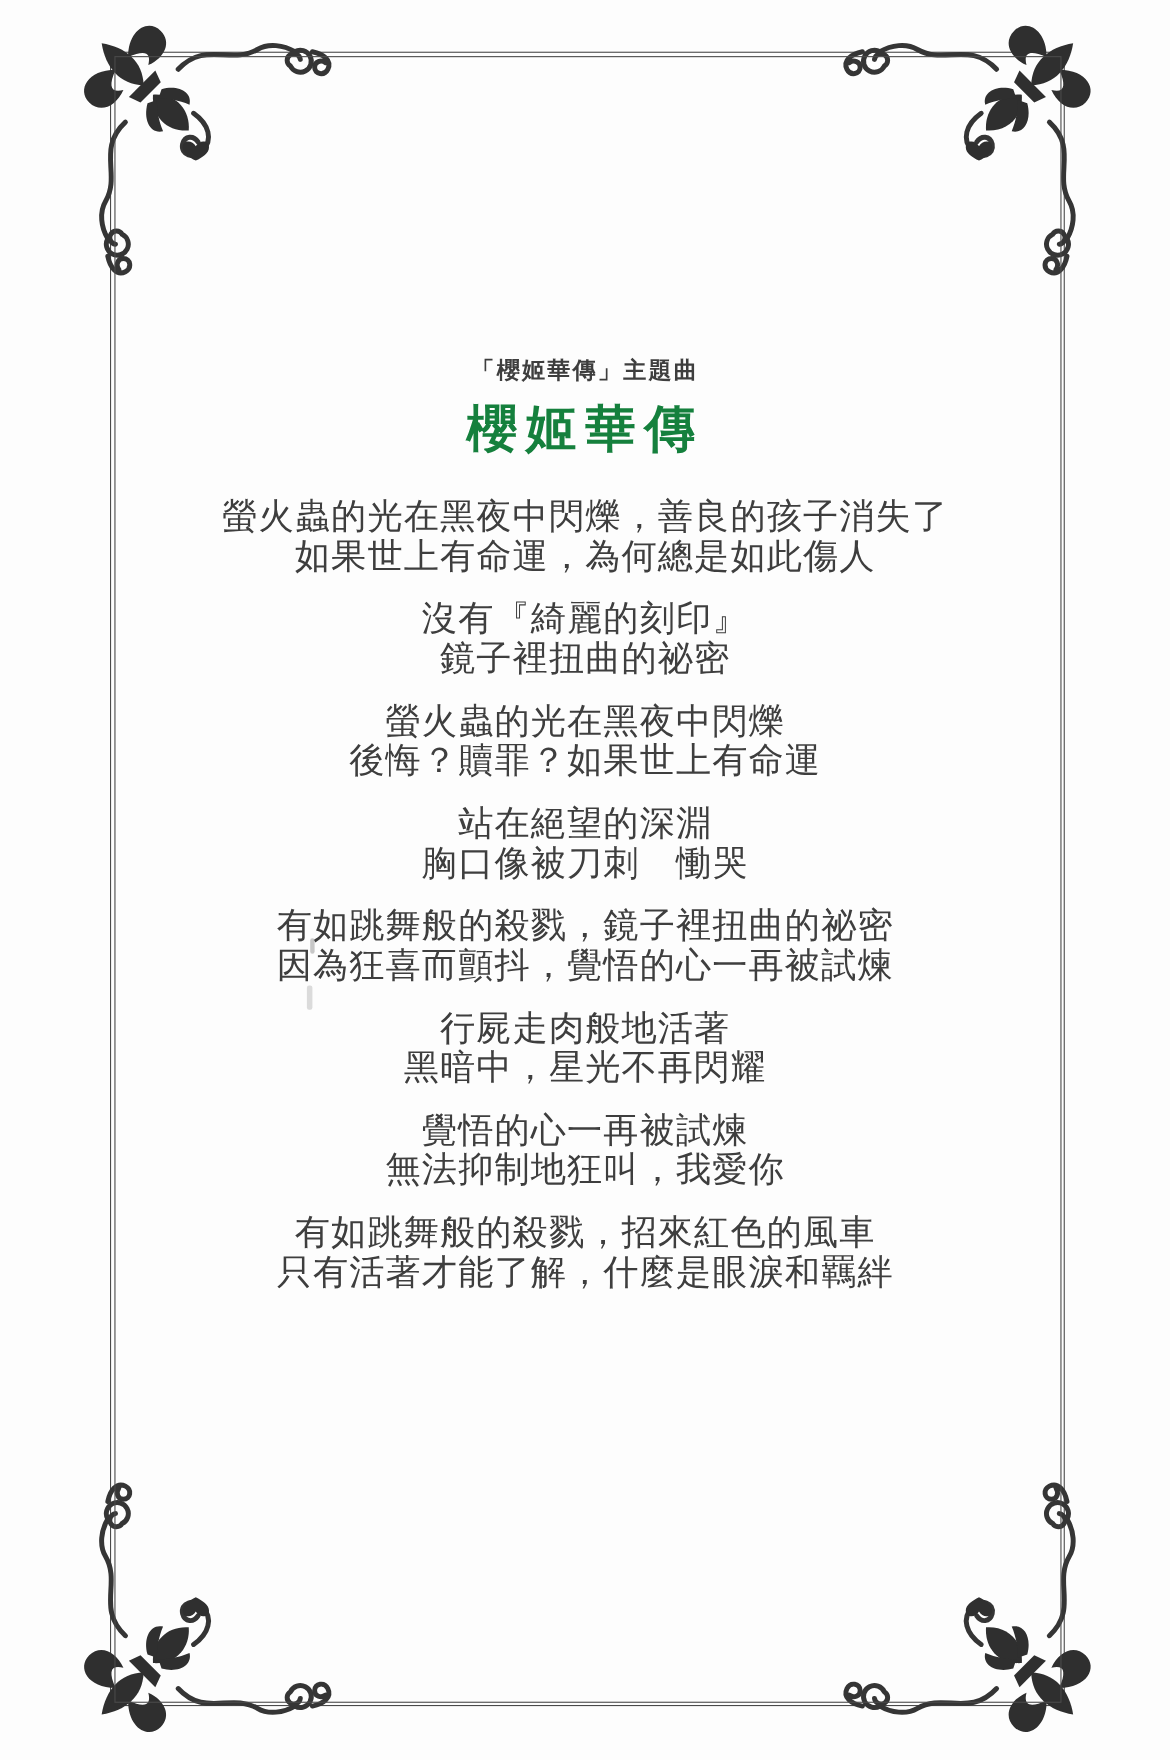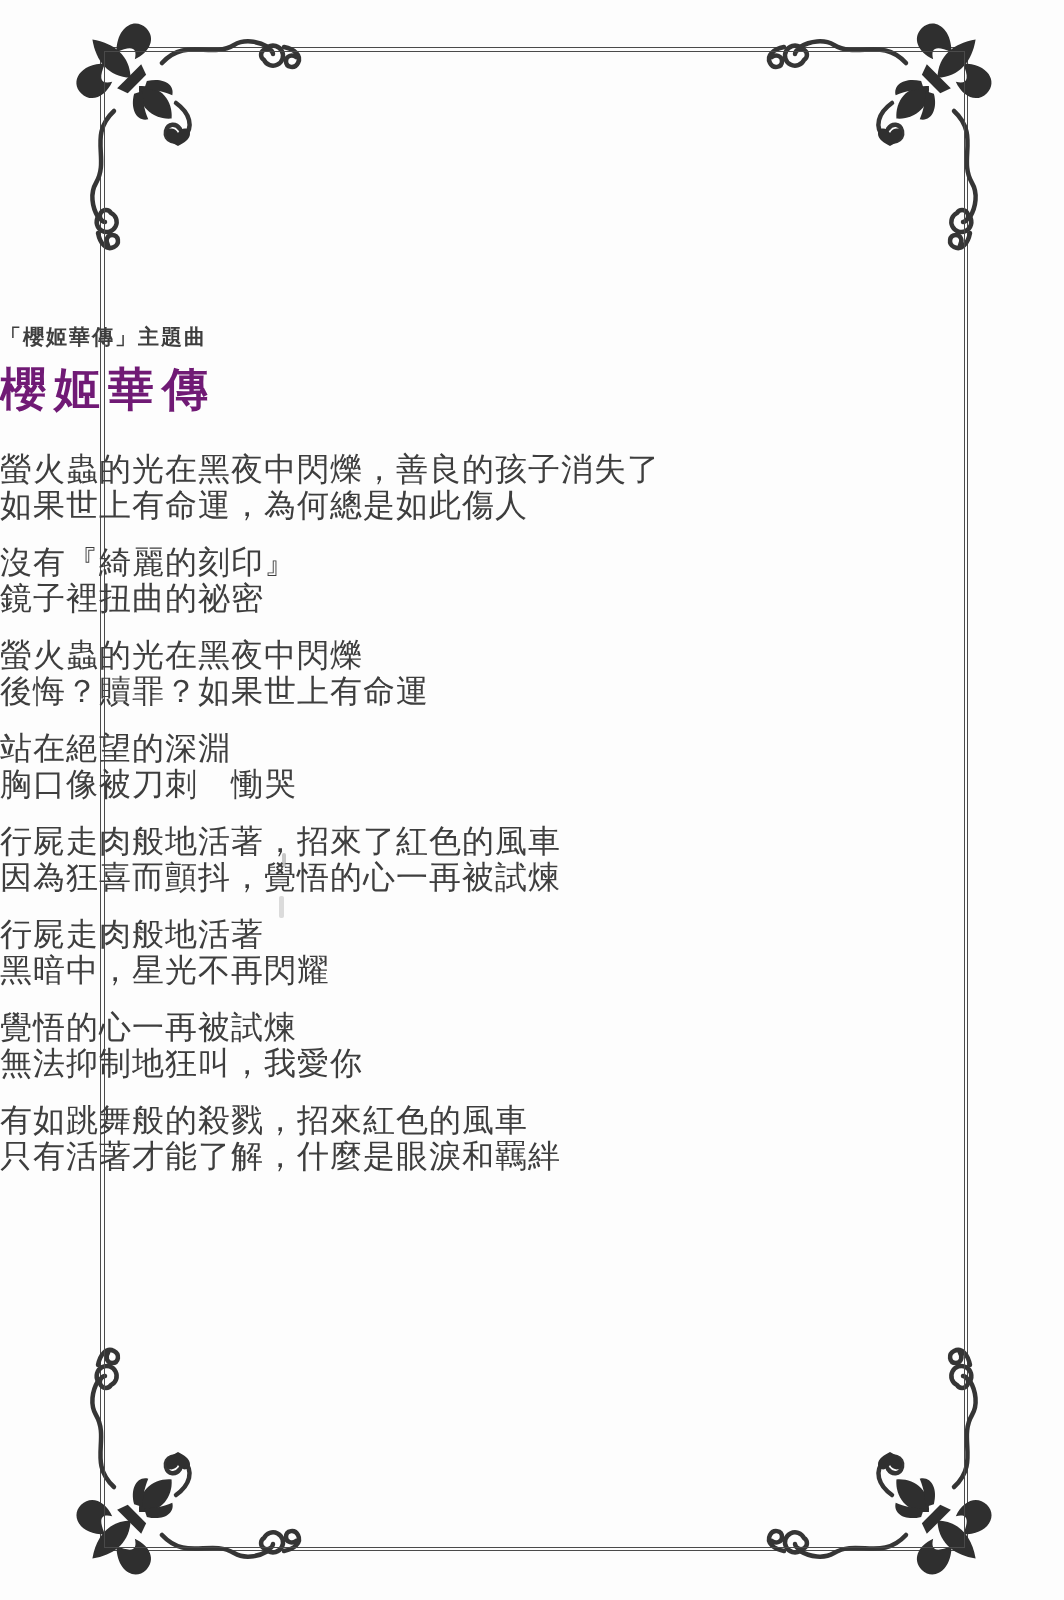--- a/index.html
+++ b/index.html
@@ -15,23 +15,23 @@
   .frame::before{content:"";position:absolute;inset:0;border:1.5px solid #4a4a4a;}
   .frame::after{content:"";position:absolute;inset:3.5px;border:1.3px solid #4a4a4a;}
   
   .corner{position:absolute;width:270px;height:270px;pointer-events:none;}
   .corner svg{display:block;width:270px;height:270px;}
   .corner.tl{left:-42px;top:-40px;}
   .corner.tr{right:-42px;top:-40px;transform:scaleX(-1);}
   .corner.bl{left:-42px;bottom:-40px;transform:scaleY(-1);}
   .corner.br{right:-42px;bottom:-40px;transform:scale(-1,-1);}
   
-  .content{position:absolute;left:0;top:0;width:100%;color:#3e3e3e;}
+  .content{position:absolute;left:0;top:0;width:100%;text-align:center;color:#3e3e3e;}
   .subtitle{padding-top:323px;font-size:21px;font-weight:600;letter-spacing:2px;}
-  .title{margin:8px 0 0;font-size:46px;font-weight:700;letter-spacing:8px;color:#701a75;}
+  .title{margin:8px 0 0;font-size:46px;font-weight:700;letter-spacing:8px;color:#15803d;}
   .lyrics{margin-top:30px;font-size:32px;font-weight:500;letter-spacing:1px;}
   .stanza{margin-bottom:21px;}
   .line{line-height:36px;white-space:pre;}
   
   .speck{position:absolute;background:#9a9a9a;opacity:.55;}
   .speck.s1{left:282px;top:853px;width:4px;height:14px;border-radius:2px;}
   .speck.s2{left:279px;top:896px;width:5px;height:22px;border-radius:2px;opacity:.35;}
 </style>
 </head>
 <body>
@@ -168,21 +168,21 @@
       </div>
       <div class="stanza">
         <div class="line">螢火蟲的光在黑夜中閃爍</div>
         <div class="line">後悔？贖罪？如果世上有命運</div>
       </div>
       <div class="stanza">
         <div class="line">站在絕望的深淵</div>
         <div class="line">胸口像被刀刺　慟哭</div>
       </div>
       <div class="stanza">
-        <div class="line">行屍走肉般地活著，招來了紅色的風車</div>
+        <div class="line">有如跳舞般的殺戮，鏡子裡扭曲的祕密</div>
         <div class="line">因為狂喜而顫抖，覺悟的心一再被試煉</div>
       </div>
       <div class="stanza">
         <div class="line">行屍走肉般地活著</div>
         <div class="line">黑暗中，星光不再閃耀</div>
       </div>
       <div class="stanza">
         <div class="line">覺悟的心一再被試煉</div>
         <div class="line">無法抑制地狂叫，我愛你</div>
       </div>

